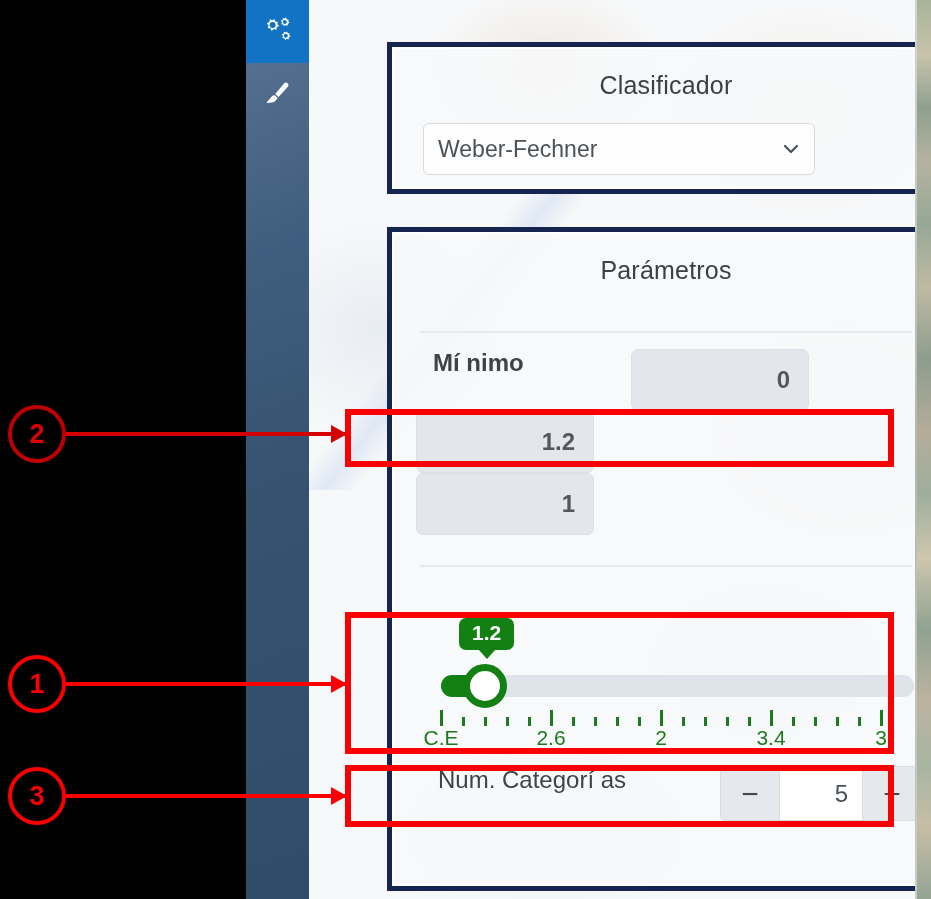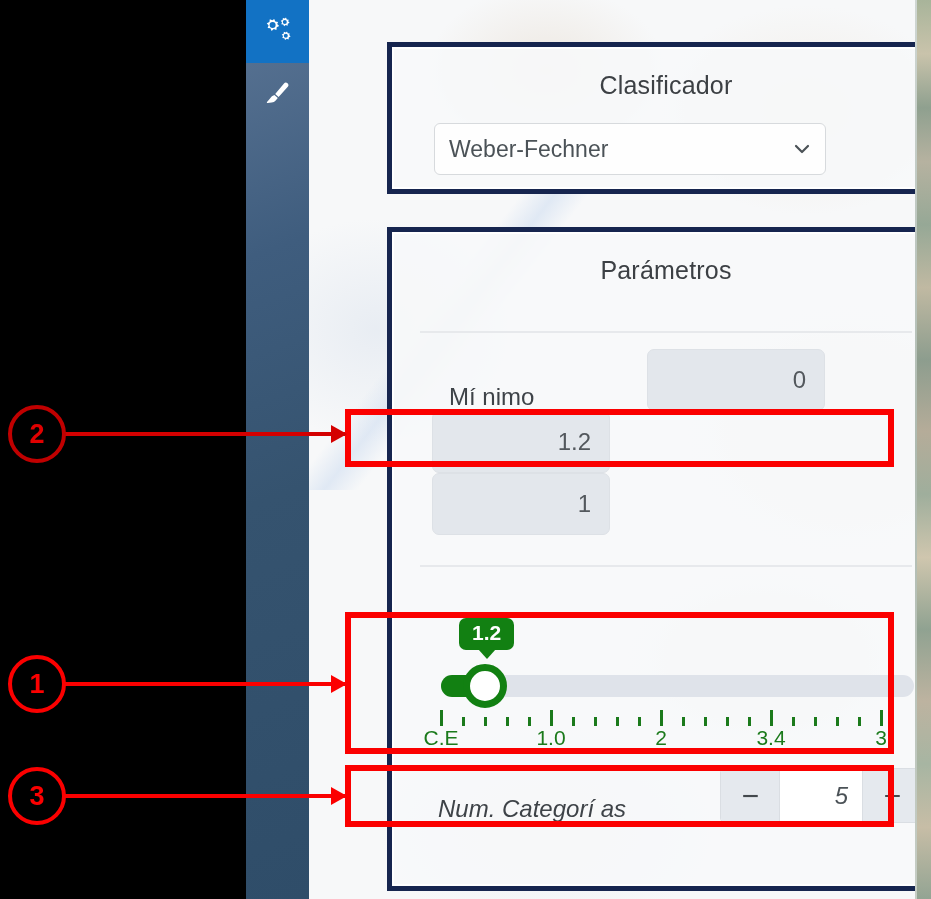--- a/index.html
+++ b/index.html
@@ -109,21 +109,21 @@
     text-align: center;
     color: #3c4044;
     font-size: 25px;
     letter-spacing: .2px;
     margin-top: 24px;
   }
 
   
   .select-wrap {
     position: absolute;
-    left: 31px; top: 76px; width: 392px; height: 52px; margin-left: 11px;
+    left: 31px; top: 76px; width: 392px; height: 52px;
   }
   .select-box {
     width: 100%; height: 100%;
     box-sizing: border-box;
     background: #fefefe;
     border: 1px solid #d7dadd;
     border-radius: 6px;
     display: flex; align-items: center;
     padding: 0 14px;
     cursor: pointer;
@@ -139,22 +139,22 @@
   .divider {
     position: absolute;
     left: 28px; width: 492px; height: 2px;
     background: #e7e9ec;
   }
   #divider-top    { top: 99px; }
   #divider-bottom { top: 333px; }
 
   .param-row {
     position: absolute;
-    left: 40px; width: 498px; height: 62px;
-    display: flex; align-items: flex-end;
+    left: 24px; width: 498px; height: 62px;
+    display: flex; align-items: flex-start; font-weight: bold;
   }
   #row-minimo { top: 117px; }
   #row-factor { top: 179px; }
   #row-maximo { top: 241px; }
 
   .param-label {
     flex: none;
     width: 215px;
     font-size: 24px;
     color: #3e4348;
@@ -242,21 +242,21 @@
     transform: translateX(-50%);
     color: #1b7a1b;
     font-size: 21px;
     white-space: nowrap;
   }
 
   
   .categorias-row {
     position: absolute;
     left: 18px; top: 534px; width: 512px; height: 57px;
-    display: flex; align-items: flex-end; font-style: italic;
+    display: flex; align-items: flex-start;
   }
   .categorias-label {
     flex: 1;
     padding-left: 28px;
     font-size: 24px;
     color: #3e4348;
   }
   .stepper {
     flex: none;
     display: flex;
@@ -428,21 +428,21 @@
               <div class="tick minor" style="left: 262.5px;"></div>
               <div class="tick minor" style="left: 284.5px;"></div>
               <div class="tick minor" style="left: 306.5px;"></div>
               <div class="tick minor" style="left: 350.5px;"></div>
               <div class="tick minor" style="left: 372.5px;"></div>
               <div class="tick minor" style="left: 394.5px;"></div>
               <div class="tick minor" style="left: 416.5px;"></div>
             </div>
           <div class="tick-labels">
               <div class="tick-label" style="left: 0px;">C.E</div>
-              <div class="tick-label" style="left: 110px;">1.0</div>
+              <div class="tick-label" style="left: 110px;">2.6</div>
               <div class="tick-label" style="left: 220px;">2</div>
               <div class="tick-label" style="left: 330px;">3.4</div>
               <div class="tick-label" style="left: 440px;">3</div>
             </div>
         </div>
 
         <div class="categorias-row">
           <span class="categorias-label">Num. Categorí as</span>
           <span class="stepper">
             <span class="step-btn minus">−</span>

